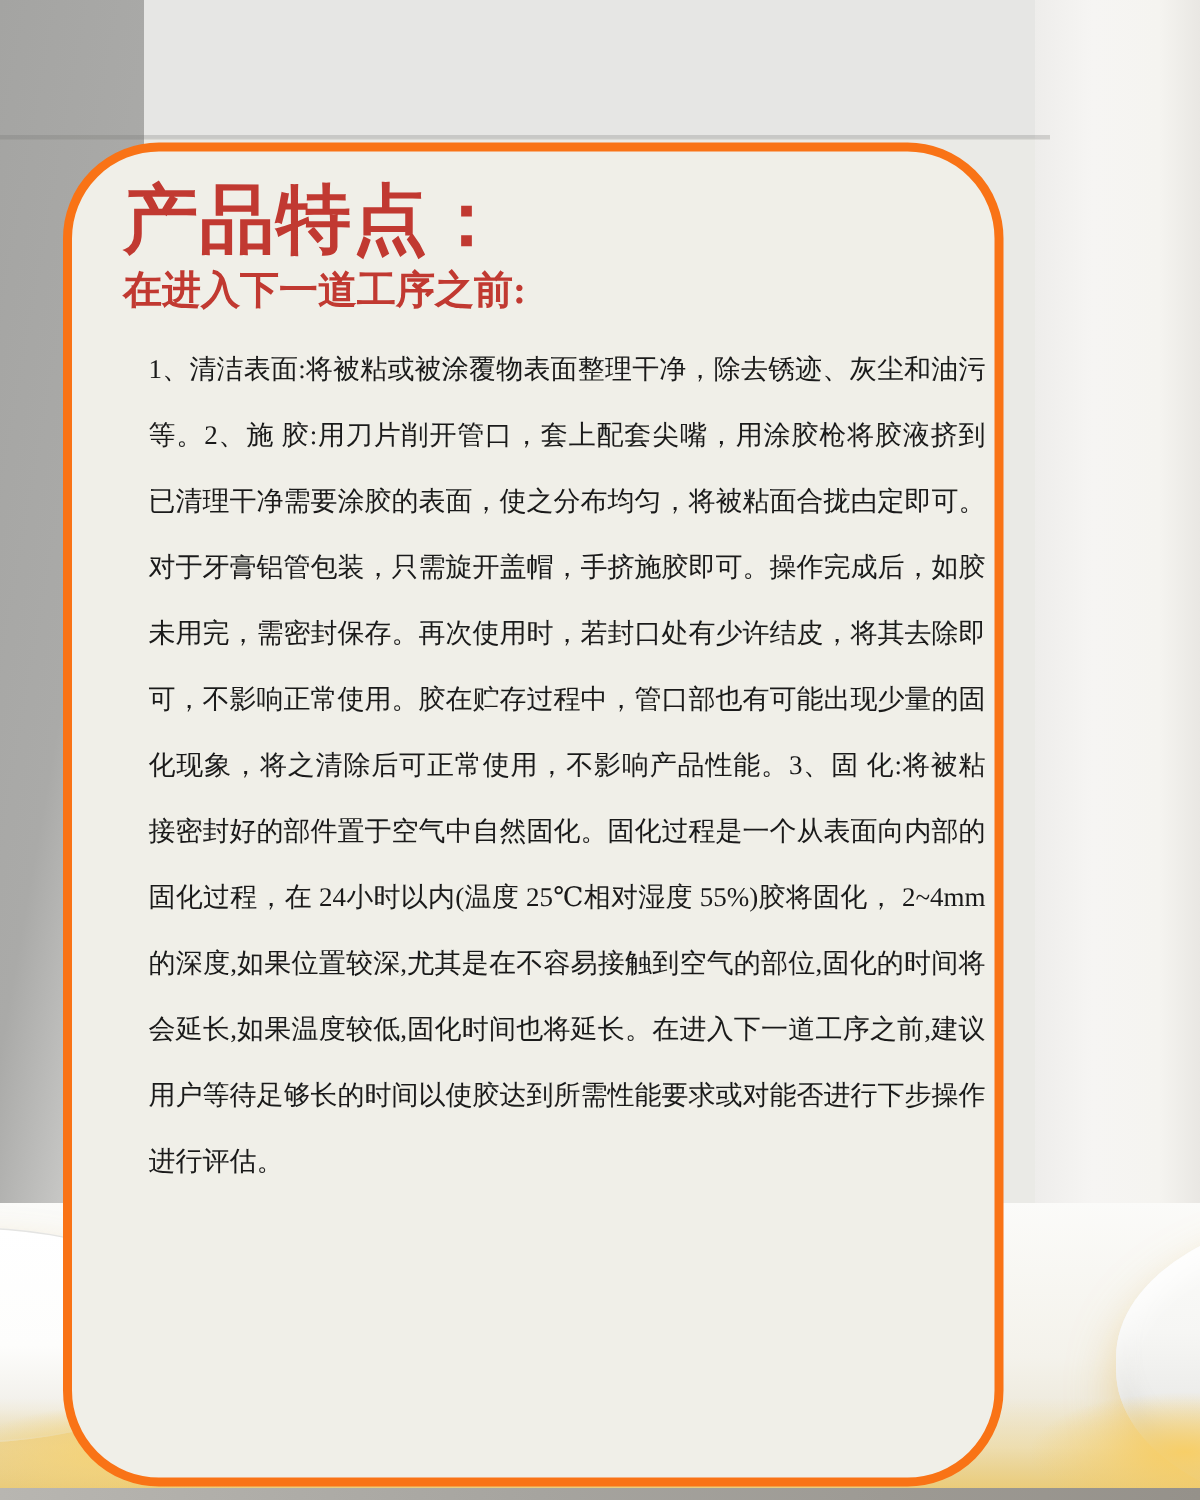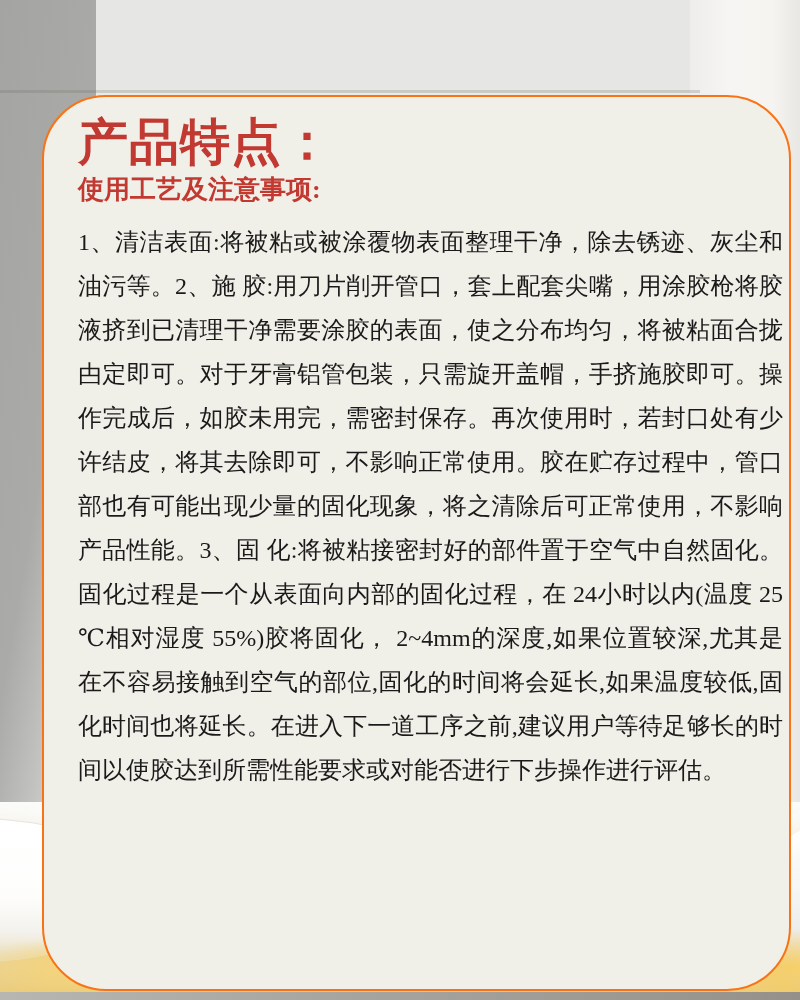--- a/index.html
+++ b/index.html
@@ -48,40 +48,40 @@
   .glow-right{
     left:660px;top:918px;width:260px;height:100px;
     background:radial-gradient(closest-side,rgba(248,206,100,0.95),rgba(248,206,100,0) 80%);
   }
   .floor-strip{
     left:0;top:992px;width:800px;height:8px;
     background:linear-gradient(90deg,#b8b6b1 0%,#a6a49f 45%,#95918a 100%);
   }
   
   .card{
-    left:42px;top:95px;width:749px;height:896px;box-sizing:border-box;
+    left:42px;top:95px;width:627px;height:896px;box-sizing:border-box;
     background:var(--card-bg,#f0efe8);
-    border:2px solid #f97316;border-radius:64px;
+    border:6px solid #f97316;border-radius:64px;
     padding:16px 6px 0 34px;overflow:hidden;
   }
   .card h1{
     margin:0;font-size:50px;line-height:58px;font-weight:bold;
     color:var(--accent-red,#c13931);letter-spacing:1px;
   }
   .card .intro{
     margin:18px 0 0 0;font-size:25px;line-height:46px;
     color:var(--text,#1a1a1a);text-align:justify;
     word-break:break-all;line-break:anywhere;
   }
   .card h2{
     margin:4px 0 0 0;font-size:26px;line-height:30px;font-weight:bold;
     color:var(--accent-red,#c13931);
   }
   .card .instructions{
-    margin:15px 0 0 0;font-size:24px;line-height:44px;
+    margin:15px 0 0 17px;font-size:18px;line-height:44px;
     color:var(--text,#1a1a1a);text-align:justify;
     word-break:break-all;line-break:anywhere;
   }
 </style>
 </head>
 <body>
 
 <div class="abs wall-left"></div>
 <div class="abs panel-top"></div>
 <div class="abs panel-main"></div>
@@ -90,15 +90,15 @@
 <div class="abs floor"></div>
 <div class="abs pedestal-left"></div>
 <div class="abs pedestal-right"></div>
 <div class="abs glow-bar"></div>
 <div class="abs glow-left"></div>
 <div class="abs glow-right"></div>
 <div class="abs floor-strip"></div>
 
 <div class="abs card">
   <h1>产品特点：</h1>
-  <h2>使用工艺及注意事项:</h2>
+  <h2>在进入下一道工序之前:</h2>
   <p class="instructions">1、清洁表面:将被粘或被涂覆物表面整理干净，除去锈迹、灰尘和油污等。2、施 胶:用刀片削开管口，套上配套尖嘴，用涂胶枪将胶液挤到已清理干净需要涂胶的表面，使之分布均匀，将被粘面合拢甴定即可。对于牙膏铝管包装，只需旋开盖帽，手挤施胶即可。操作完成后，如胶未用完，需密封保存。再次使用时，若封口处有少许结皮，将其去除即可，不影响正常使用。胶在贮存过程中，管口部也有可能出现少量的固化现象，将之清除后可正常使用，不影响产品性能。3、固 化:将被粘接密封好的部件置于空气中自然固化。固化过程是一个从表面向内部的固化过程，在 24小时以内(温度 25℃相对湿度 55%)胶将固化， 2~4mm的深度,如果位置较深,尤其是在不容易接触到空气的部位,固化的时间将会延长,如果温度较低,固化时间也将延长。在进入下一道工序之前,建议用户等待足够长的时间以使胶达到所需性能要求或对能否进行下步操作进行评估。</p>
 </div>
 
 </body></html>

